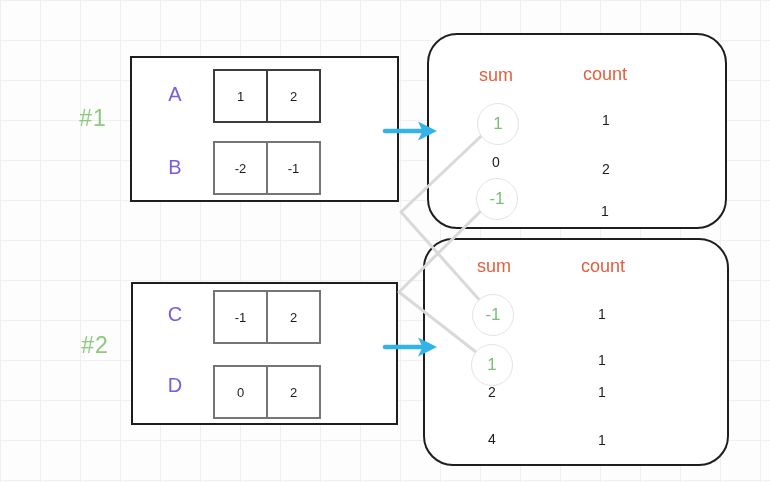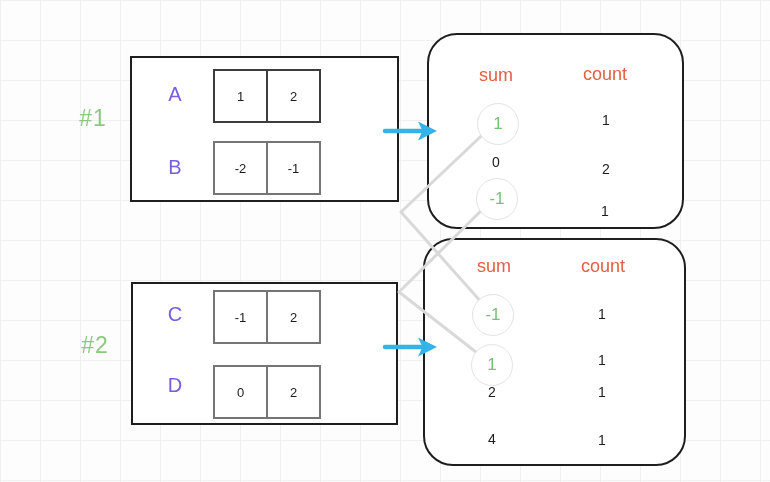--- a/index.html
+++ b/index.html
@@ -8,21 +8,21 @@
     font-family:"Liberation Sans",sans-serif;
     background-color:#fdfdfd;
     background-image:
       linear-gradient(to right,#f0f0f0 1px,transparent 1px),
       linear-gradient(to bottom,#f0f0f0 1px,transparent 1px);
     background-size:40px 40px;
   }
   .abs-c{position:absolute;transform:translate(-50%,-50%);white-space:nowrap;}
   .ex-label{font-size:23px;color:#8cc87e;letter-spacing:1px;}
   .src-box{position:absolute;background:#fff;border:2px solid #1e1e1e;}
-  .res-box{position:absolute;background:#fff;border:2px solid #1e1e1e;border-radius:30px;}
+  .res-box{position:absolute;background:#fff;border:2px solid #1e1e1e;border-radius:30px;padding-left:43px;}
   .arr-name{font-size:20px;color:#7a5ce0;}
   .cells{position:absolute;display:flex;}
   .cell{width:51px;height:50px;background:#fff;border:2px solid #3d3d3d;
         display:flex;align-items:center;justify-content:center;
         font-size:13px;color:#1c1c1c;}
   .cell + .cell{margin-left:-2px;}
   .cells.gray .cell{border-color:#757575;}
   .hdr{font-size:18px;color:#e2603f;}
   .num{font-size:14px;color:#1c1c1c;}
   .sum-circle{

